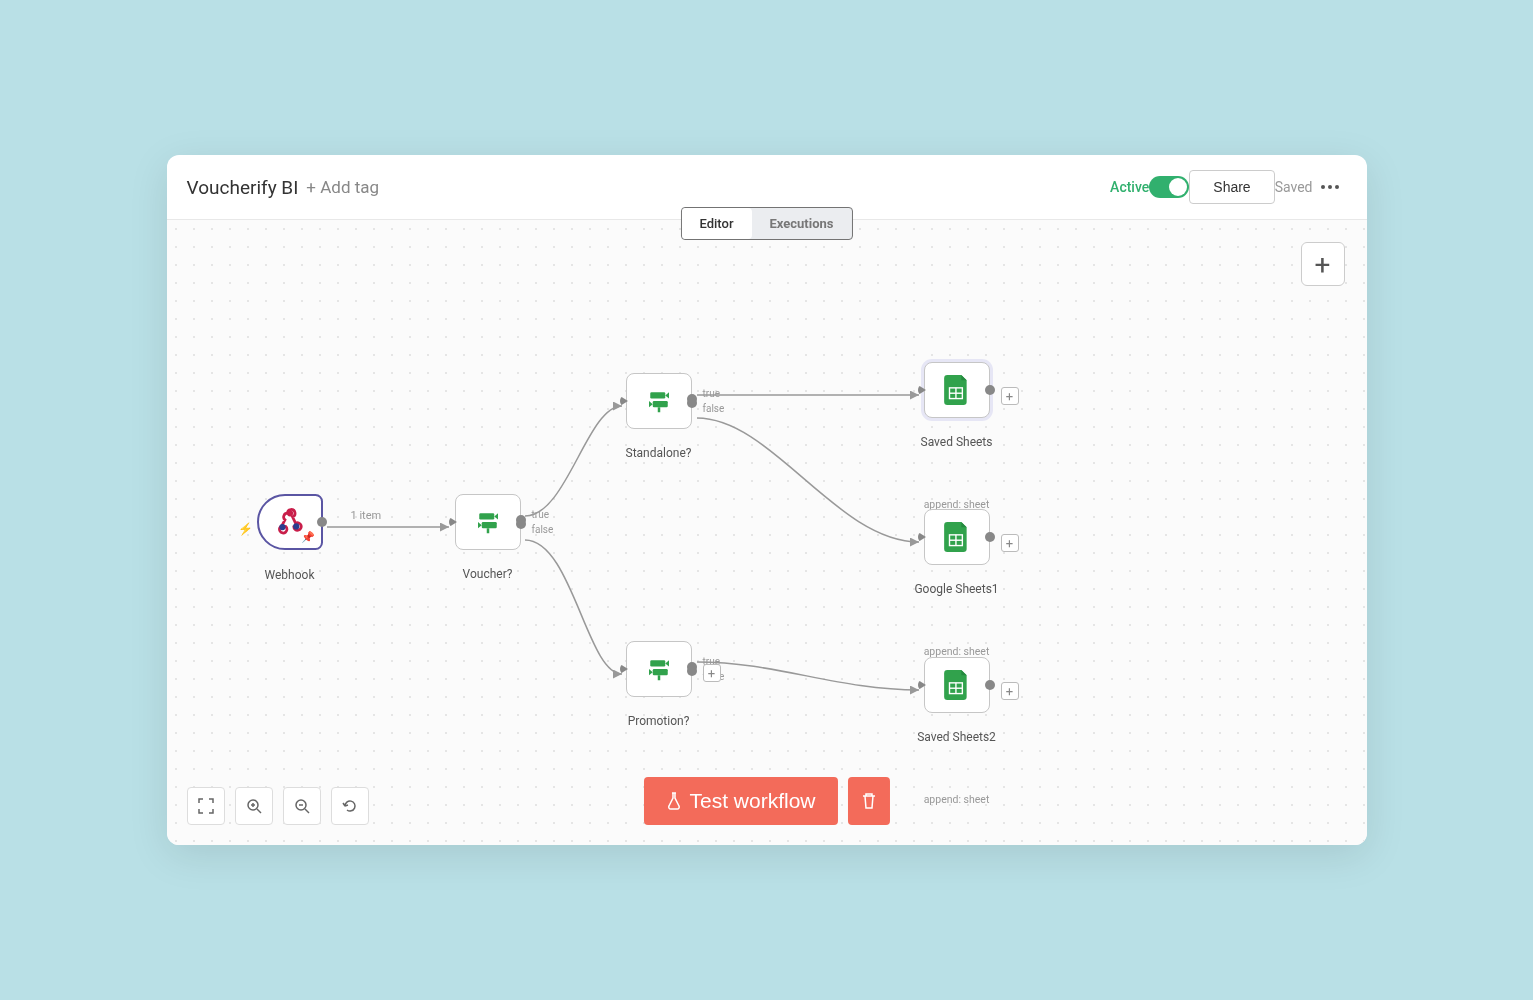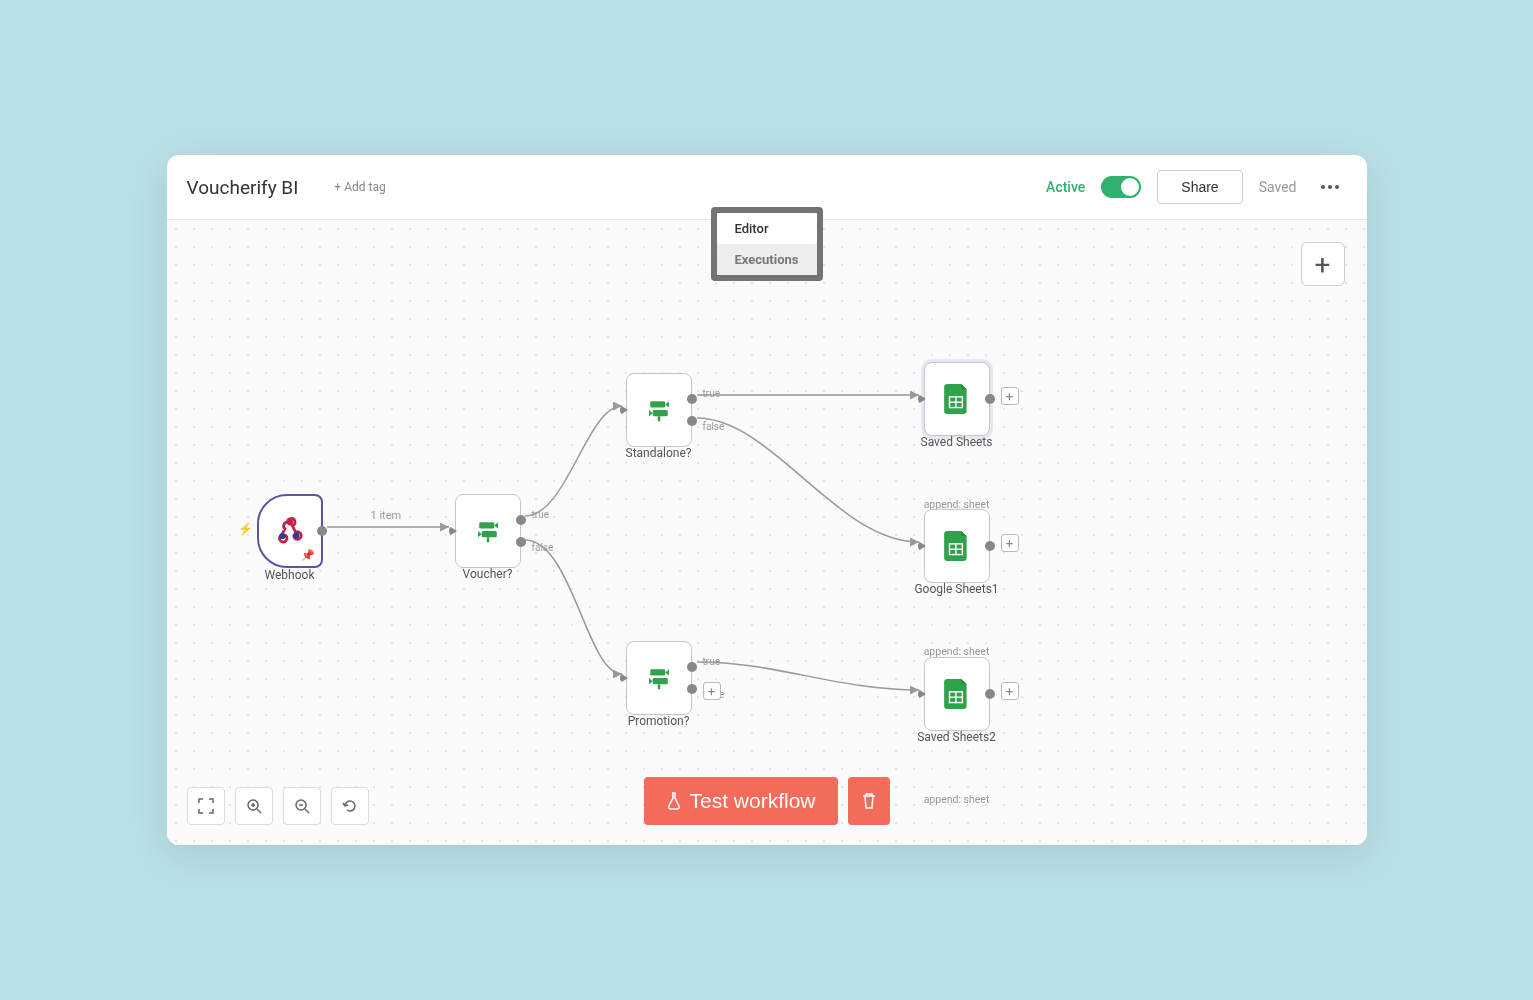--- a/index.html
+++ b/index.html
@@ -22,36 +22,35 @@
   overflow: hidden;
 }
 .header {
   height: 65px;
   display: flex;
   align-items: center;
   padding: 0 20px;
   border-bottom: 1px solid #e8e8e8;
 }
 .workflow-name { font-size: 19px; color: #333; font-weight: 400; text-align: center; }
-.add-tag { margin-left: 36px; font-size: 12px; color: #888; cursor: pointer; }
+.add-tag { margin-left: 8px; font-size: 17px; color: #888; cursor: pointer; }
 .tabs-wrap {
   position: absolute;
   left: 50%;
   top: 52px;
   transform: translateX(-50%);
   display: flex;
   background: #ebedf0;
   border-radius: 4px;
-  border: 6px solid #737373;
+  border: 1px solid #737373;
   z-index: 3;
-  flex-direction: column;
 }
 .tab { padding: 8px 18px; font-size: 13px; color: #777; cursor: pointer; border-radius: 4px; font-weight: bold; }
 .tab.active { background: #fff; color: #333; font-weight: 500; }
-.header-right { margin-left: auto; display: flex; align-items: center; gap: 16px; }
+.header-right { margin-left: auto; display: flex; align-items: center; }
 .active-label { color: #31b06e; font-size: 14px; font-weight: 500; }
 .toggle {
   width: 40px; height: 22px; background: #31b06e; border-radius: 11px; position: relative; cursor: pointer;
 }
 .toggle-knob {
   position: absolute; top: 2px; right: 2px; width: 18px; height: 18px; background: #fff; border-radius: 50%;
 }
 .share-btn {
   padding: 8px 23px; border: 1px solid #ccc; border-radius: 4px; background: #fff; font-size: 14px; cursor: pointer; color: #333;
 }
@@ -63,21 +62,21 @@
   background-image: radial-gradient(circle, #e5e5e5 1px, transparent 1px);
   background-size: 18px 18px;
   background-color: #fbfbfb;
 }
 .add-node-btn {
   position: absolute; top: 22px; right: 22px; width: 44px; height: 44px;
   border: 1px solid #ccc; border-radius: 6px; background: #fff;
   display: flex; align-items: center; justify-content: center; cursor: pointer; font-size: 28px; color: #555;
 }
 .node {
-  position: absolute; width: 66px; height: 74px; background: #fff;
+  position: absolute; width: 66px; height: 56px; background: #fff;
   border: 1px solid #c6c6c6; border-radius: 8px;
   display: flex; align-items: center; justify-content: center;
 }
 .node-title {
   position: absolute; top: 72px; left: 50%; transform: translateX(-50%);
   font-size: 12px; color: #555; white-space: nowrap; text-align: center;
 }
 .node-subtitle {
   position: absolute; top: 88px; left: 50%; transform: translateX(-50%);
   font-size: 10.5px; color: #999; white-space: nowrap; text-align: center; margin-top: 47px;
@@ -173,21 +172,21 @@
 
       <path d="M358,320 C405,320 420,454 455,454" stroke="#999" stroke-width="1.5" fill="none" marker-end="url(#arrow)"></path>
 
       <path d="M530,175 L752,175" stroke="#999" stroke-width="1.5" fill="none" marker-end="url(#arrow)"></path>
 
       <path d="M530,198 C605,198 670,322 752,322" stroke="#999" stroke-width="1.5" fill="none" marker-end="url(#arrow)"></path>
 
       <path d="M530,442 C610,442 670,470 752,470" stroke="#999" stroke-width="1.5" fill="none" marker-end="url(#arrow)"></path>
     </svg>
 
-    <span class="edge-label" style="left:204px; top:289px;">1 item</span>
+    <span class="edge-label" style="left:184px; top:289px;">1 item</span>
 
     <div class="node" style="left:90px; top:274px; border:2px solid #5a55a3; border-top-left-radius:30px; border-bottom-left-radius:30px;">
       <span class="trigger-lightning">⚡</span>
       <svg width="30" height="30" viewBox="0 0 24 24">
         <path d="M10 5a3 3 0 1 1 4 2.82L16.5 13a3 3 0 1 1-1.5 2.6M10 5a3 3 0 0 0-2 5.3L5.5 15a3 3 0 1 0 3 .5" fill="none" stroke="#c91e4a" stroke-width="2.2" stroke-linecap="round"></path>
         <circle cx="12" cy="5" r="2.5" fill="#c91e4a"></circle>
           <circle cx="6" cy="16" r="2.5" fill="#2a3d8f"></circle>
           <circle cx="17" cy="15.5" r="2.5" fill="#2a3d8f"></circle>
       </svg>
       <span class="pin">📌</span>

